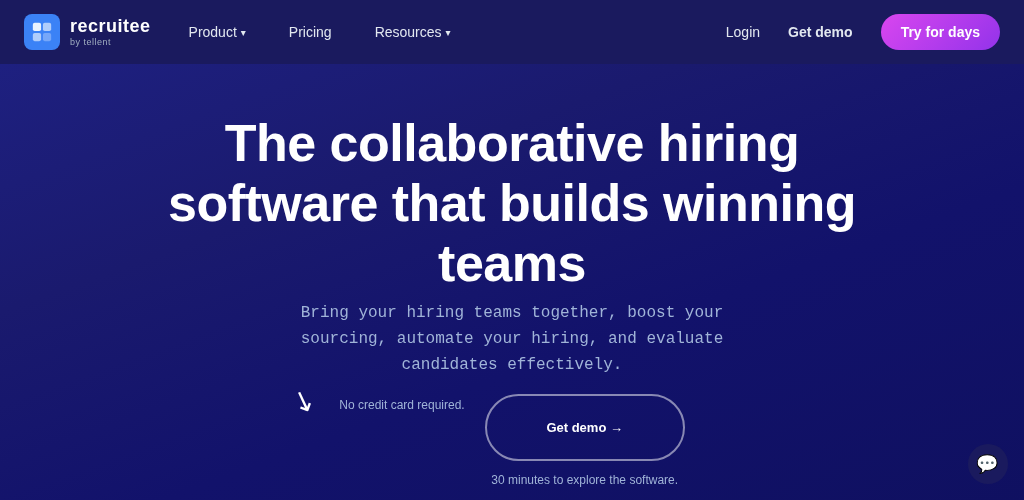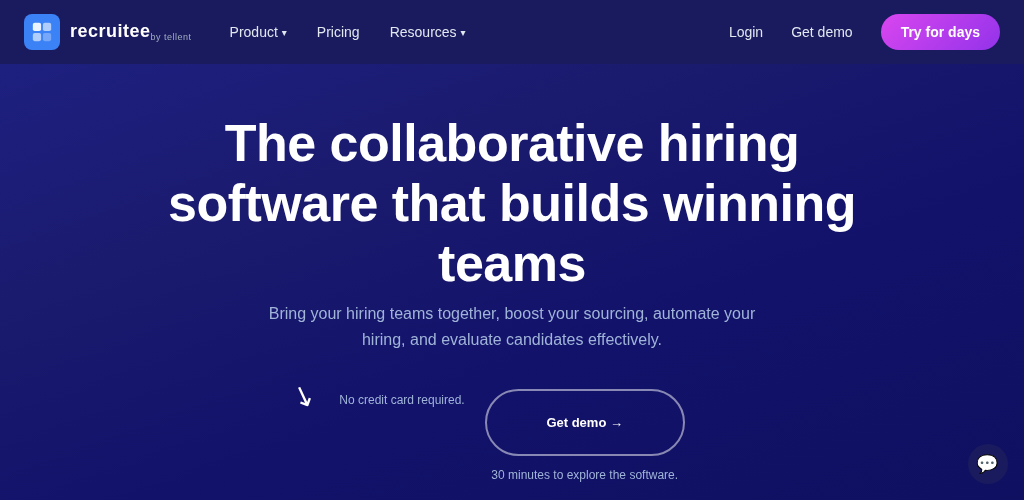--- a/index.html
+++ b/index.html
@@ -27,39 +27,38 @@
       background: #3b82f6;
       border-radius: 8px;
       display: flex;
       align-items: center;
       justify-content: center;
       color: white;
       font-size: 18px;
     }
     .logo-text-area {
       display: flex;
-      flex-direction: row;
-      align-items: flex-end;
+      flex-direction: column;
     }
     .logo-name {
       color: white;
       font-size: 18px;
       font-weight: 700;
       letter-spacing: 0.5px;
       line-height: 1.1;
     }
     .logo-sub {
       color: #a0aec0;
       font-size: 9px;
       letter-spacing: 0.5px;
     }
     .nav-links {
       display: flex;
       align-items: center;
-      gap: 10px;
+      gap: 23px;
       flex: 1;
     }
     .nav-link {
       color: #e2e8f0;
       font-size: 14px;
       padding: 8px 10px;
       cursor: pointer;
       display: flex;
       align-items: center;
       gap: 4px;
@@ -72,21 +71,21 @@
     }
     .nav-login {
       color: #e2e8f0;
       font-size: 14px;
       cursor: pointer;
     }
     .nav-demo {
       color: #e2e8f0;
       font-size: 14px;
       cursor: pointer;
-      font-weight: 400;
+      font-weight: 700;
     }
     .nav-try-btn {
       background: linear-gradient(135deg, #d946ef, #9333ea);
       color: white;
       font-size: 14px;
       font-weight: 600;
       padding: 10px 20px;
       border-radius: 24px;
       cursor: pointer;
       border: none;
@@ -107,22 +106,23 @@
       font-weight: 800;
       line-height: 1.15;
       max-width: 700px;
       margin: 0 auto 8px;
       letter-spacing: -0.5px;
     }
     .hero-subtitle {
       color: #a0b4d8;
       font-size: 16px;
       max-width: 500px;
-      margin: 0 auto 36px;
+      margin: 0 auto 16px;
       line-height: 1.6;
+      font-family: Liberation Mono, monospace;
     }
     .hero-buttons {
       display: flex;
       align-items: flex-start;
       justify-content: center;
       gap: 20px;
       position: relative;
     }
     .arrow-decoration {
       position: absolute;

